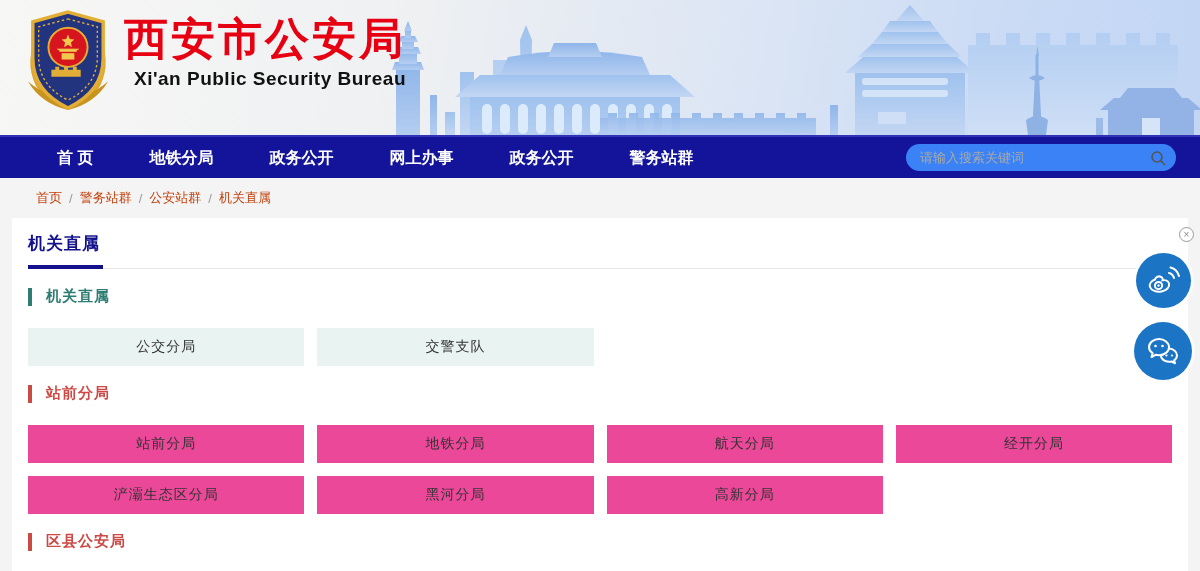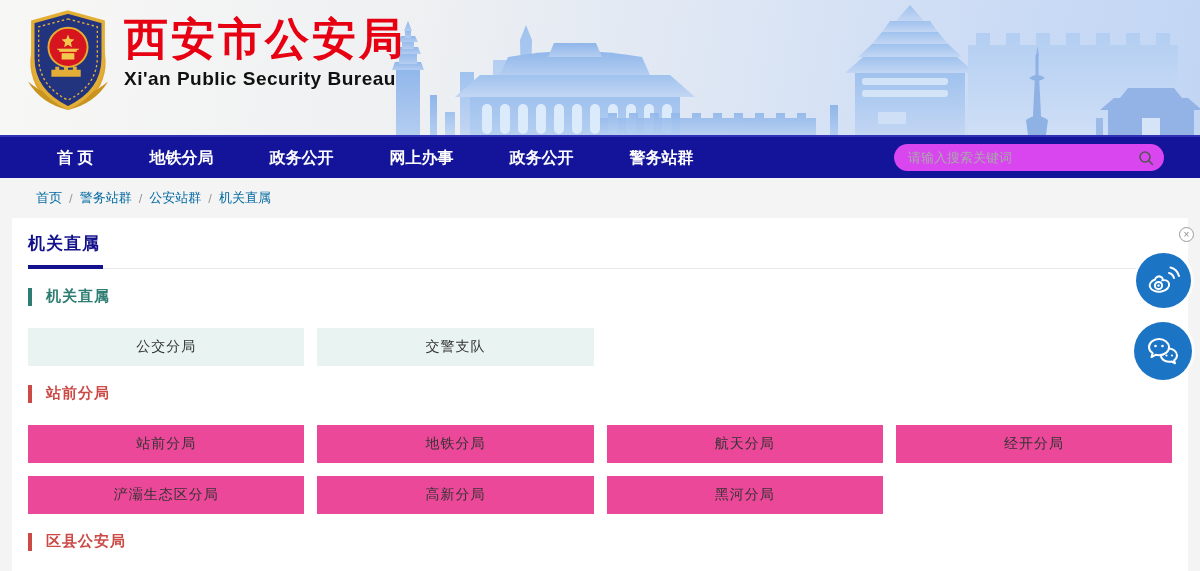--- a/index.html
+++ b/index.html
@@ -7,20 +7,21 @@
   body {
     position:relative;
     font-family:"Liberation Sans","DejaVu Sans",sans-serif;
     background:#f4f4f4;
   }
 
   
   .banner{
     position:relative; height:135px; overflow:hidden;
     background:linear-gradient(100deg,#f7f7f5 0%,#eef0f2 35%,#dde6f4 60%,#c9daf5 85%,#c2d6f4 100%);
+    text-align:right;
   }
   .skyline{ position:absolute; left:0; bottom:0; width:1200px; height:135px; }
   .logo-wrap{ position:absolute; left:24px; top:7px; display:flex; align-items:flex-start; }
   .badge{ width:88px; height:108px; }
   .brand{ margin-left:12px; padding-top:8px; }
   .brand-title{
     color:#e60012; font-size:44px; font-weight:bold; letter-spacing:3px; line-height:1.1;
   }
   .brand-sub{
     color:#111; font-size:19px; font-weight:bold; margin-top:5px; letter-spacing:.5px;
@@ -29,36 +30,36 @@
   
   .nav{
     position:relative; height:43px; background:#14149b; border-top:2px solid #3232b4;
     display:flex; align-items:center; padding-left:57px;
   }
   .nav-item{
     color:#fff; font-size:16px; font-weight:bold; line-height:41px;
     margin-right:56px; cursor:pointer; white-space:nowrap;
   }
   .search-box{
-    position:absolute; right:36px; top:7px; width:270px; height:27px;
-    background:#d946ef; border-radius:14px; display:flex; align-items:center; padding:0 10px 0 14px;
+    position:absolute; right:24px; top:7px; width:270px; height:27px;
+    background:#3b82f6; border-radius:14px; display:flex; align-items:center; padding:0 10px 0 14px;
   }
   .search-box input{
     flex:1; border:none; outline:none; background:transparent; font-size:13px; color:#333;
     font-family:inherit;
   }
   .search-box input::placeholder{ color:#a9a9a9; }
   .search-icon{ width:16px; height:16px; flex:0 0 auto; }
 
   
   .breadcrumb{
     height:40px; display:flex; align-items:center; padding-left:36px;
     font-size:13px; color:#999;
   }
-  .crumb{ color:#0369a1; cursor:pointer; }
+  .crumb{ color:#c2410c; cursor:pointer; }
   .crumb-sep{ margin:0 7px; color:#999; }
 
   
   .card{
     position:relative; margin:0 12px; background:#fff; padding:14px 16px 40px 16px;
     min-height:420px;
   }
   .page-title{ color:#13128c; font-size:17px; font-weight:bold; letter-spacing:1px; }
   .title-rule{ position:relative; margin-top:10px; height:4px; }
   .title-rule .grey-line{ position:absolute; left:0; right:0; top:3px; height:1px; background:#e8e8e8; }
@@ -262,22 +263,22 @@
   <div class="section-head red">
     <div class="section-bar"></div>
     <div class="section-title">站前分局</div>
   </div>
   <div class="btn-grid">
     <div class="dept-btn pink-bg">站前分局</div>
     <div class="dept-btn pink-bg">地铁分局</div>
     <div class="dept-btn pink-bg">航天分局</div>
     <div class="dept-btn pink-bg">经开分局</div>
     <div class="dept-btn pink-bg">浐灞生态区分局</div>
+    <div class="dept-btn pink-bg">黑河分局</div>
     <div class="dept-btn pink-bg">高新分局</div>
-    <div class="dept-btn pink-bg">黑河分局</div>
   </div>
 
   <div class="section-head red">
     <div class="section-bar"></div>
     <div class="section-title">区县公安局</div>
   </div>
 </div>
 
 <div class="close-float">×</div>
 

